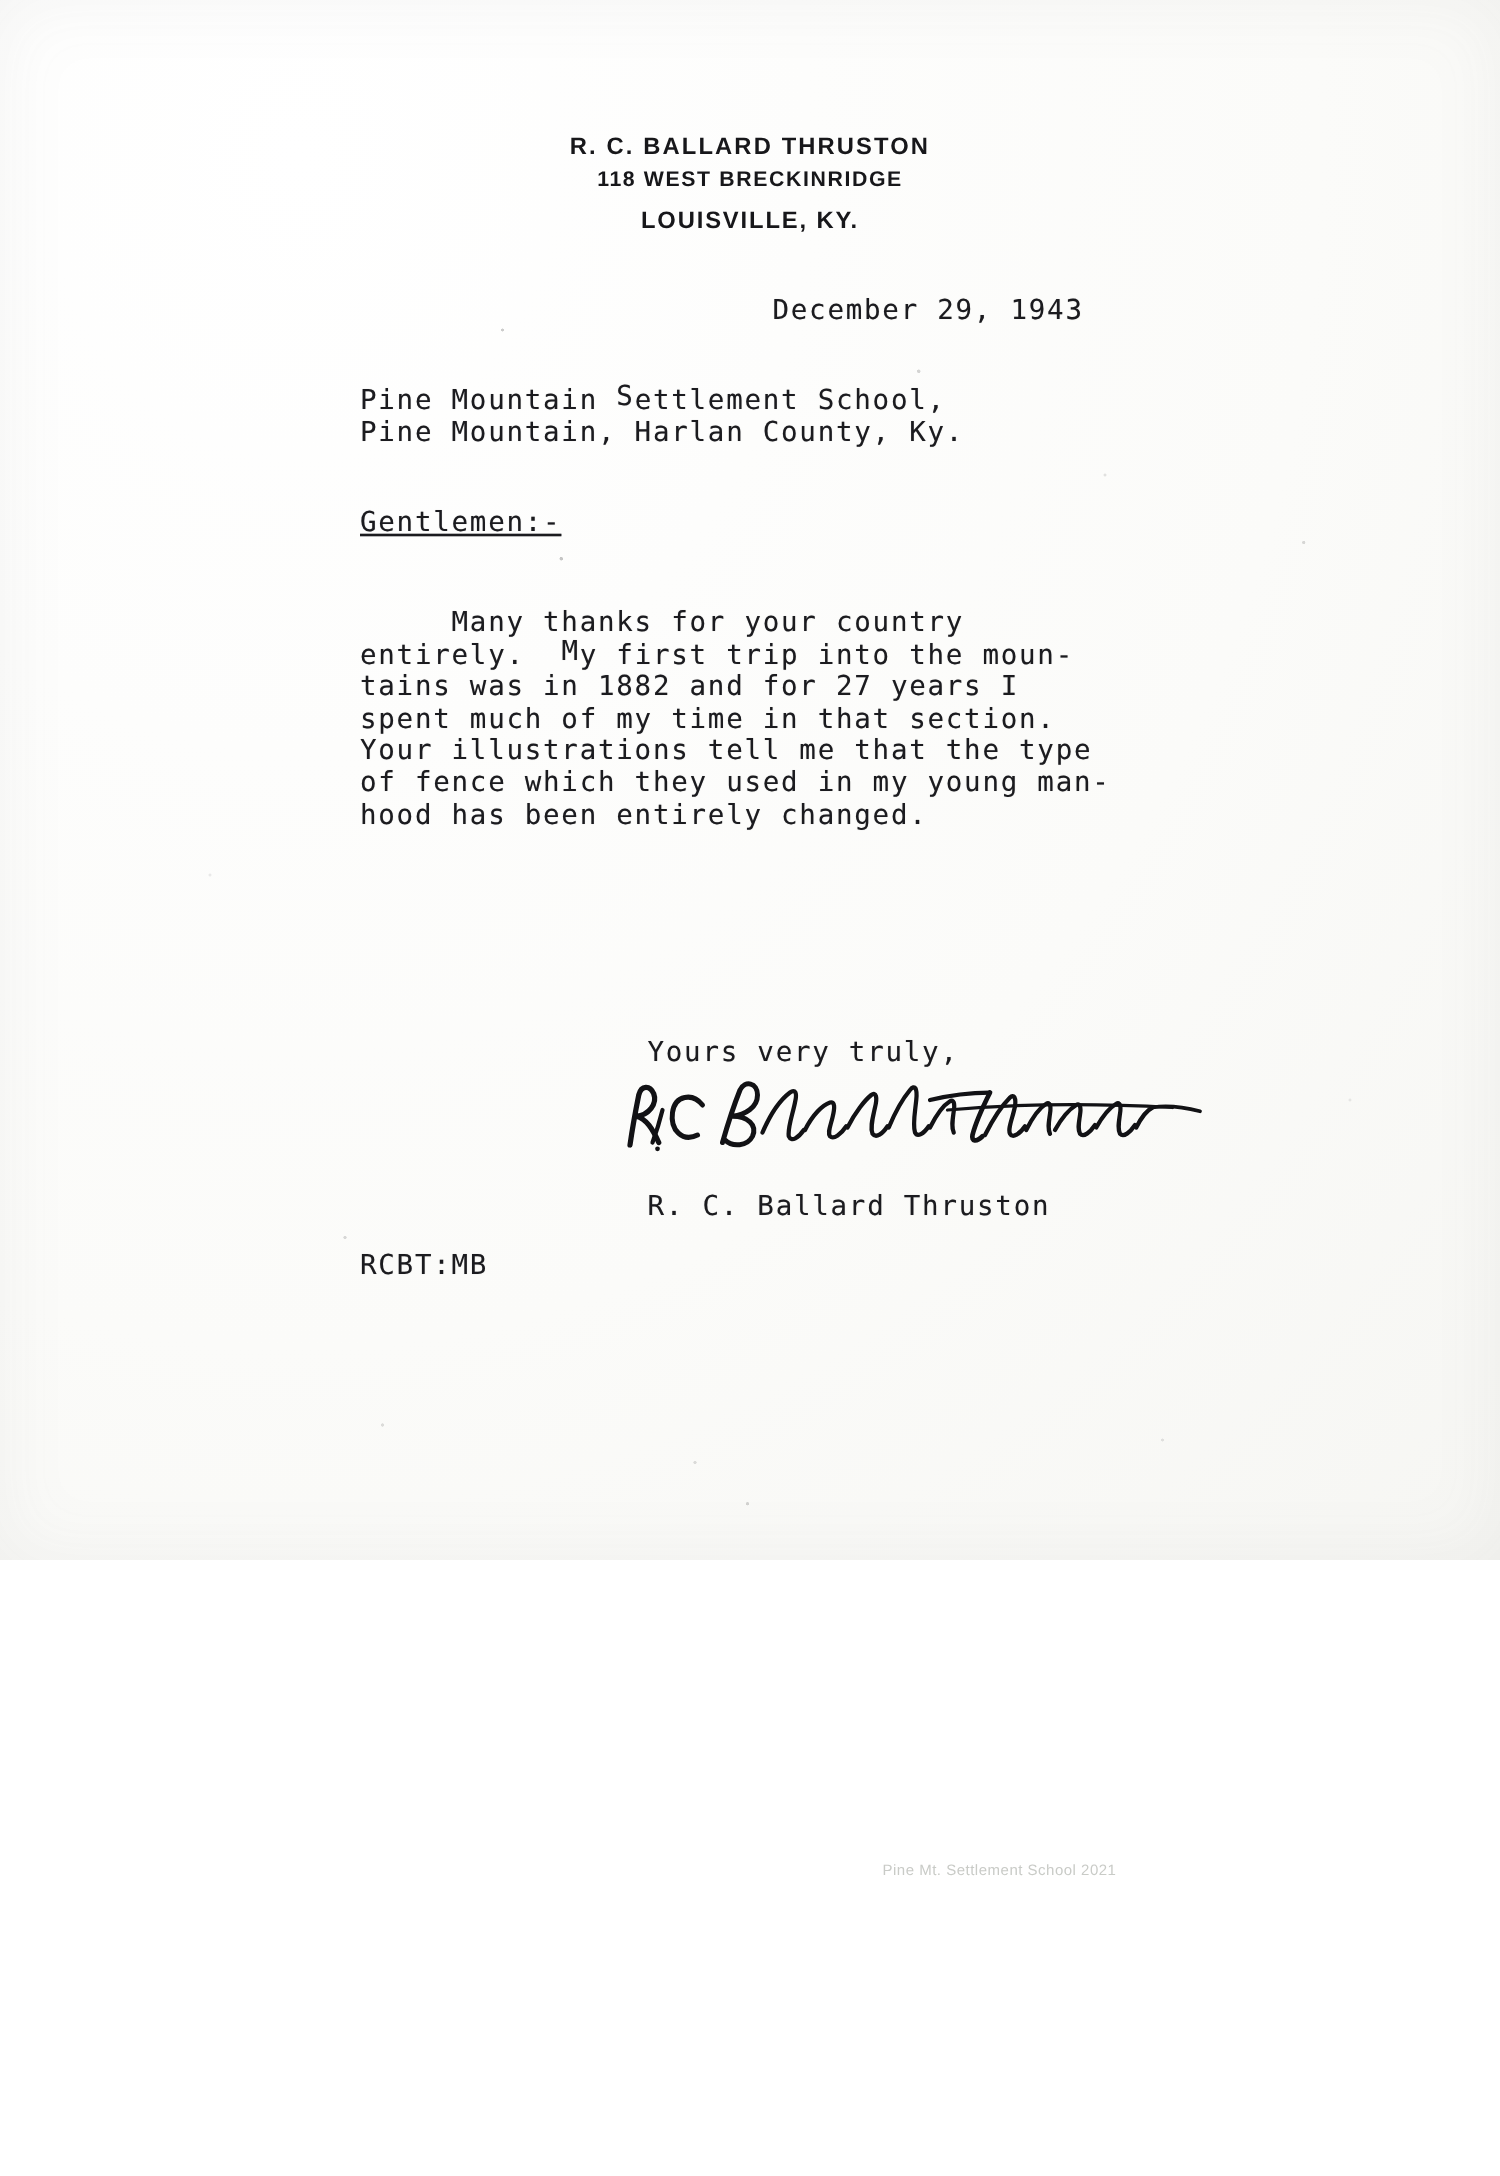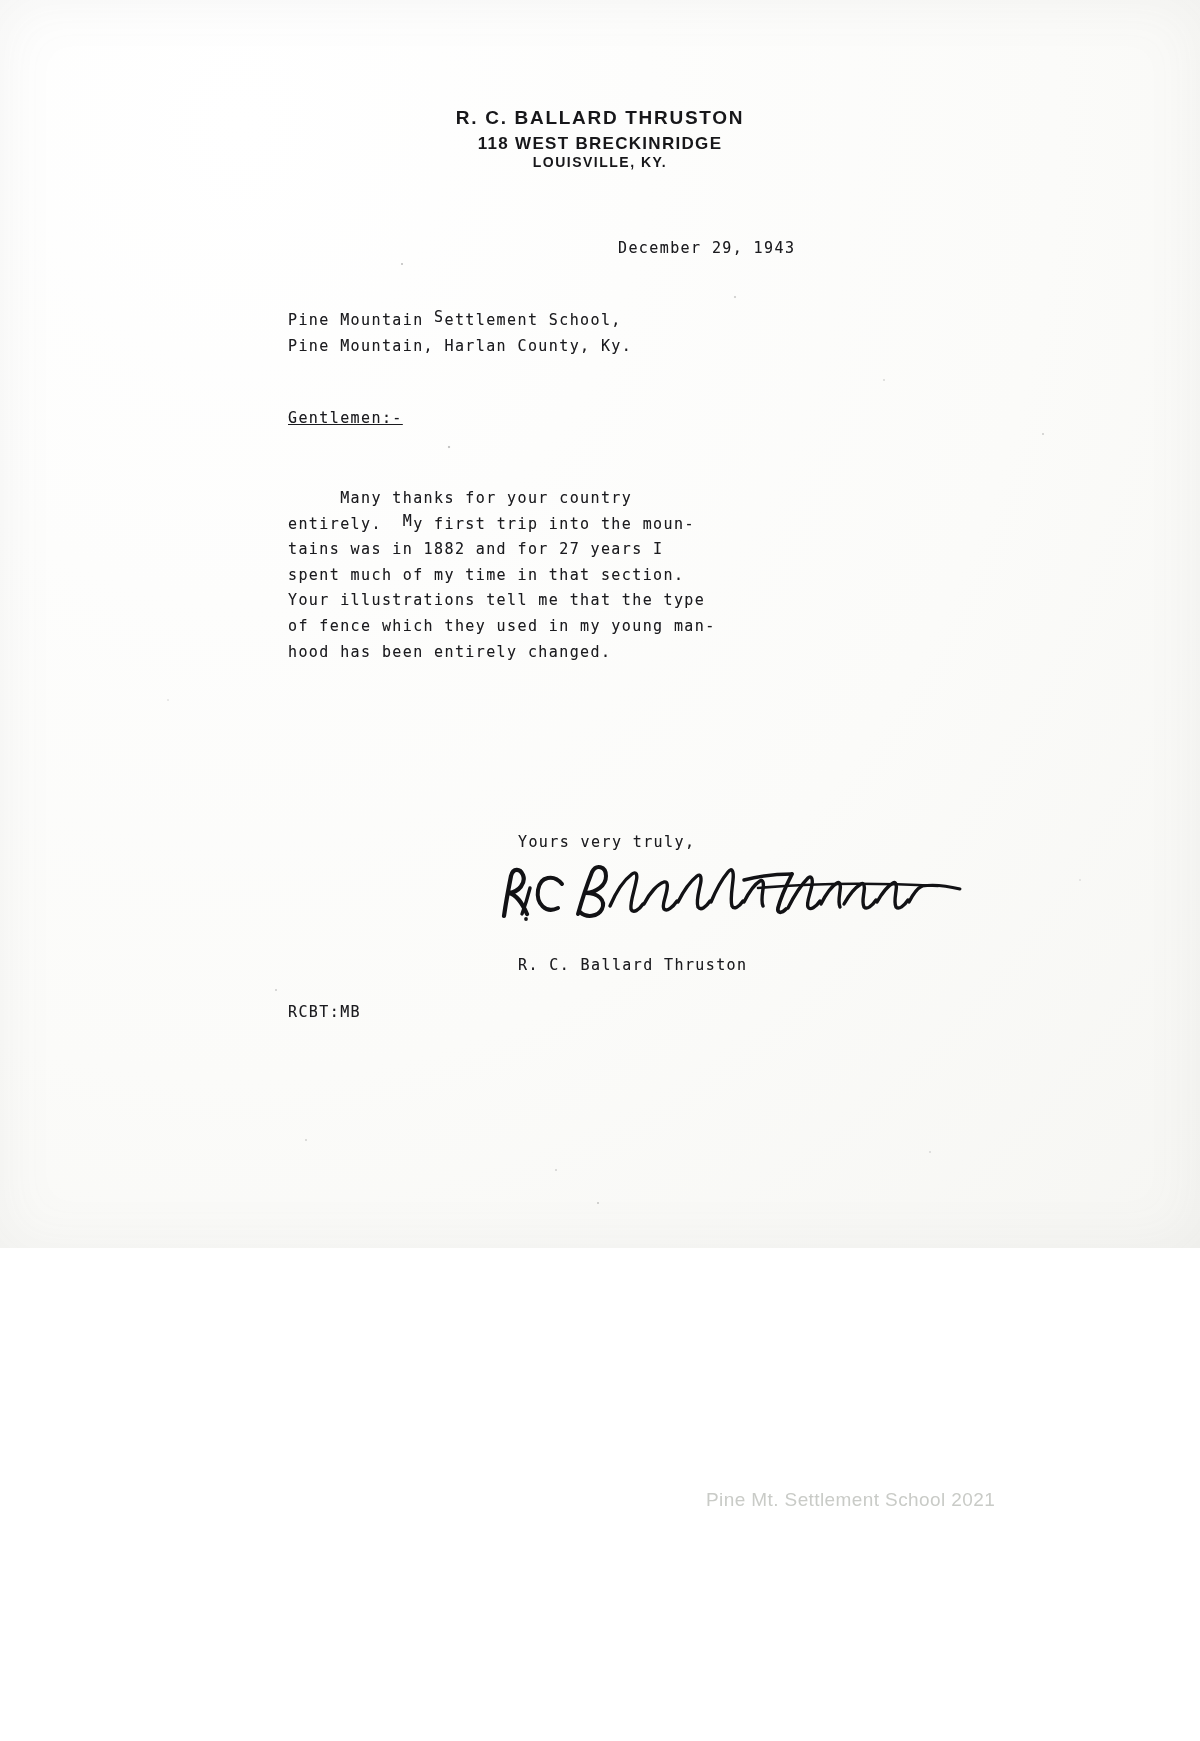--- a/index.html
+++ b/index.html
@@ -65,32 +65,32 @@
   }
   .lh-street {
     font-family: "Liberation Sans", sans-serif;
     font-size: 17px;
     font-weight: bold;
     letter-spacing: 1.3px;
     margin-top: 5px;
   }
   .lh-city {
     font-family: "Liberation Sans", sans-serif;
-    font-size: 14px;
+    font-size: 19px;
     font-weight: bold;
     letter-spacing: 1.5px;
-    margin-top: 0;
+    margin-top: 12px;
   }
 
   
   .typed {
     position: absolute;
     font-family: "DejaVu Sans Mono", "Liberation Mono", monospace;
     color: #1b1b1f;
-    font-size: 15px;
+    font-size: 22px;
     letter-spacing: 1.4px;
     line-height: 25.6px;
     white-space: pre;
     text-shadow: 0 0 0.6px rgba(20,20,20,0.35);
   }
 
   .date-line     { top: 236px;  left: 618px; }
   .address-block { top: 308px;  left: 288px; }
   .salutation    { top: 406px;  left: 288px; text-decoration: underline; }
   .para-1        { top: 486px;  left: 288px; }
@@ -115,21 +115,21 @@
     pointer-events: none;
   }
   .signature svg { display: block; }
 
   
   .watermark {
     position: absolute;
     top: 1489px;
     left: 706px;
     font-family: "Liberation Sans", sans-serif;
-    font-size: 19px;
+    font-size: 12px;
     color: #c9cbc7;
     letter-spacing: 0.4px;
     white-space: nowrap;
     text-align: center;
   }
 
   
   .edge-shade {
     position: absolute;
     inset: 0;

